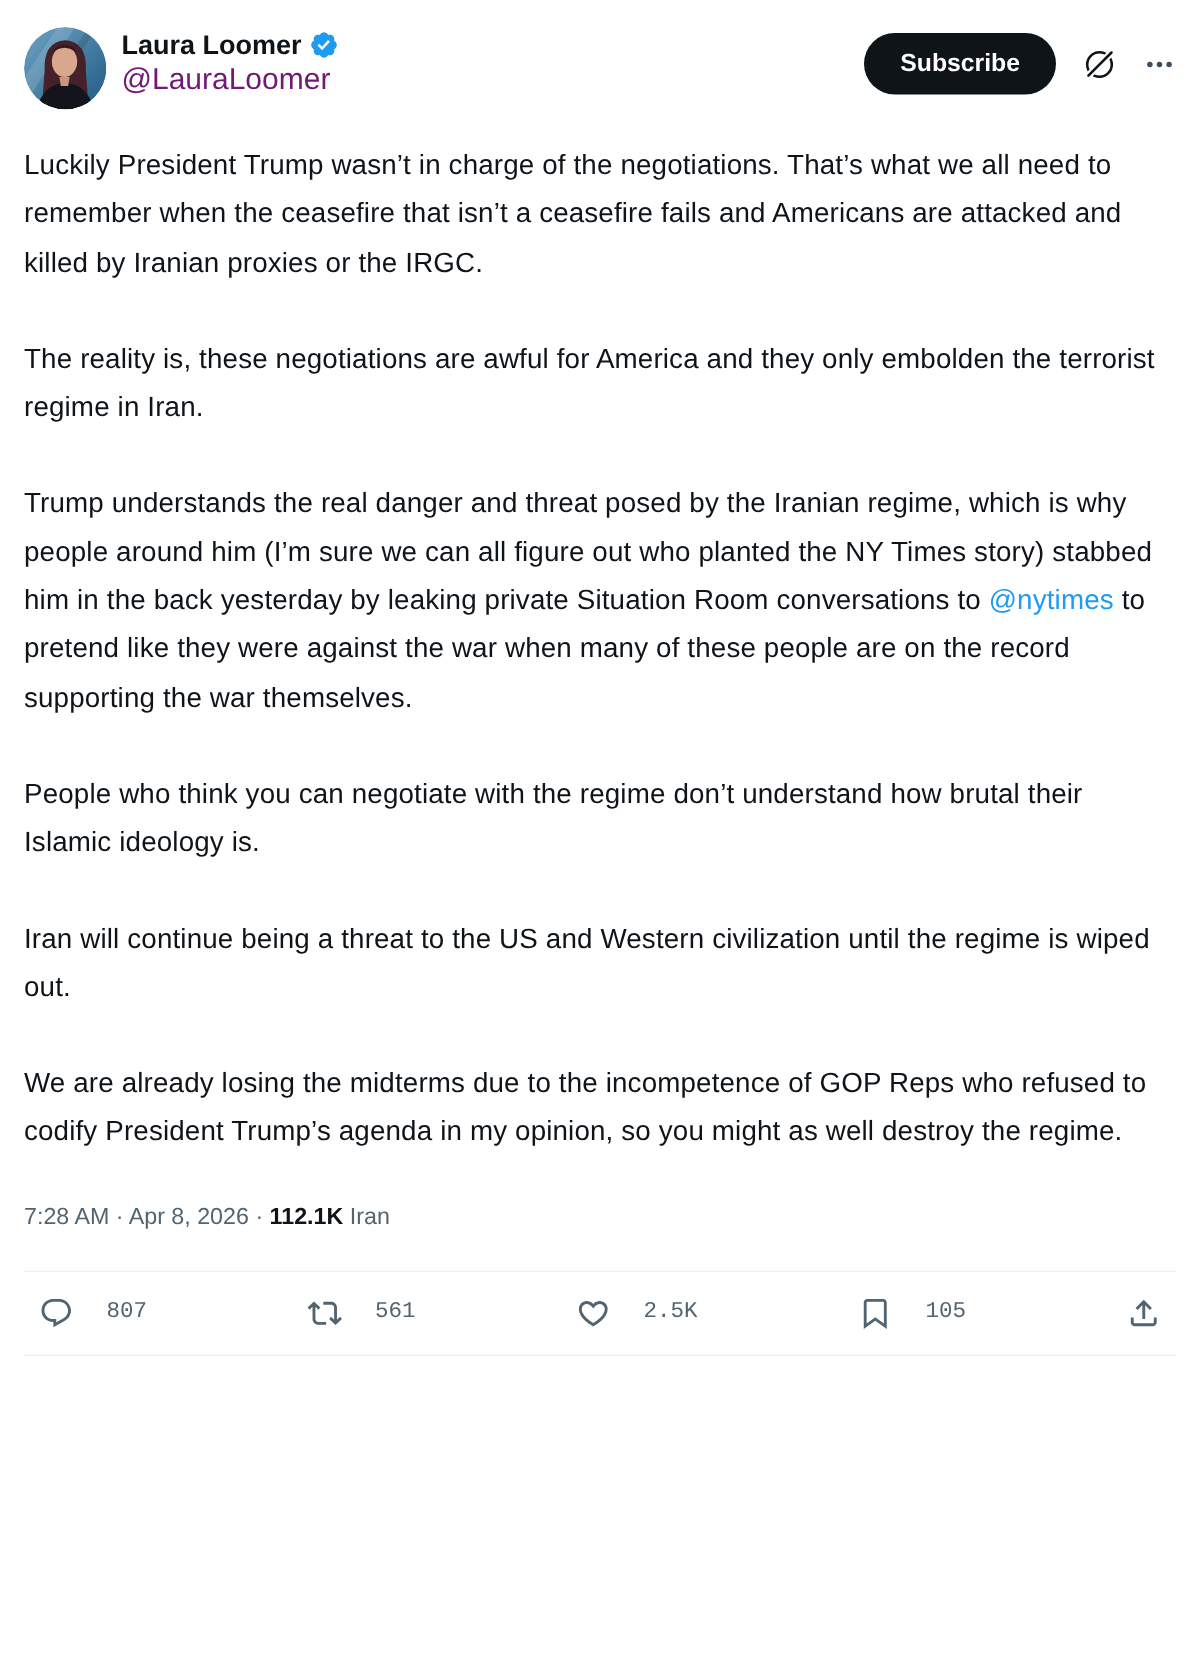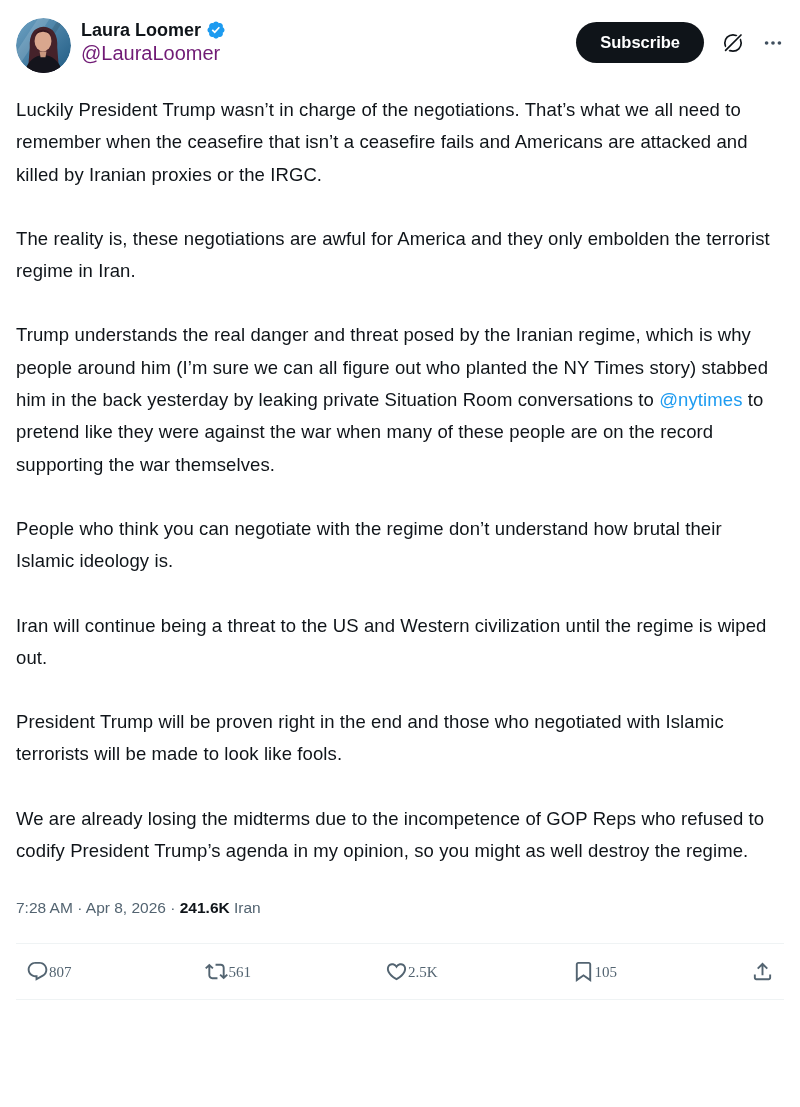--- a/index.html
+++ b/index.html
@@ -125,27 +125,27 @@
     border-bottom: 1px solid #eff3f4;
     height: 57px;
     display: flex;
     align-items: center;
     justify-content: space-between;
     padding: 0 10px;
   }
   .action-group {
     display: flex;
     align-items: center;
-    gap: 0;
+    gap: 22px;
     background: none;
     border: none;
     padding: 0;
     cursor: pointer;
     color: #536471;
-    font-family: Liberation Serif, serif;
+    font-family: Liberation Mono, monospace;
   }
   .action-group svg { width: 23px; height: 23px; fill: #536471; display: block; }
   .action-count {
     font-size: 15px;
     color: #536471;
     line-height: 16px;
   }
 </style>
 </head>
 <body>
@@ -207,26 +207,25 @@
       </button>
     </div>
   </div>
 
   <div class="tweet-body">
     <p>Luckily President Trump wasn’t in charge of the negotiations. That’s what we all need to remember when the ceasefire that isn’t a ceasefire fails and Americans are attacked and killed by Iranian proxies or the IRGC.</p>
     <p>The reality is, these negotiations are awful for America and they only embolden the terrorist regime in Iran.</p>
     <p><span>Trump understands the real danger and threat posed by the Iranian regime, which is why people around him (I’m sure we can all figure out who planted the NY Times story) stabbed him in the back yesterday by leaking private Situation Room conversations to </span><a class="mention-link">@nytimes</a><span> to pretend like they were against the war when many of these people are on the record supporting the war themselves.</span></p>
     <p>People who think you can negotiate with the regime don’t understand how brutal their Islamic ideology is.</p>
     <p>Iran will continue being a threat to the US and Western civilization until the regime is wiped out.</p>
-    <p>President Trump will be proven right in the end and those who negotiated with Islamic terrorists will be made to look like fools.</p>
     <p>We are already losing the midterms due to the incompetence of GOP Reps who refused to codify President Trump’s agenda in my opinion, so you might as well destroy the regime.</p>
   </div>
 
   <div class="tweet-meta">
-    <span>7:28 AM</span><span> · </span><span>Apr 8, 2026</span><span> · </span><span class="views-count">241.6K</span><span> Iran</span>
+    <span>7:28 AM</span><span> · </span><span>Apr 8, 2026</span><span> · </span><span class="views-count">112.1K</span><span> Iran</span>
   </div>
 
   <div class="action-bar">
     <button class="action-group" aria-label="Reply">
       <span>
         <svg viewBox="0 0 24 24" aria-hidden="true" style="width:23px;height:23px;fill:#536471;display:block;">
           <path d="M1.751 10c0-4.42 3.584-8 8.005-8h4.366c4.49 0 8.129 3.64 8.129 8.13 0 2.96-1.607 5.68-4.196 7.11l-8.054 4.46v-3.69h-.067c-4.49.1-8.183-3.51-8.183-8.01zm8.005-6c-3.317 0-6.005 2.69-6.005 6 0 3.37 2.77 6.08 6.138 6.01l.351-.01h1.761v2.3l5.087-2.81c1.951-1.08 3.163-3.13 3.163-5.36 0-3.39-2.744-6.13-6.129-6.13H9.756z"></path>
         </svg>
       </span>
       <span class="action-count">807</span>

